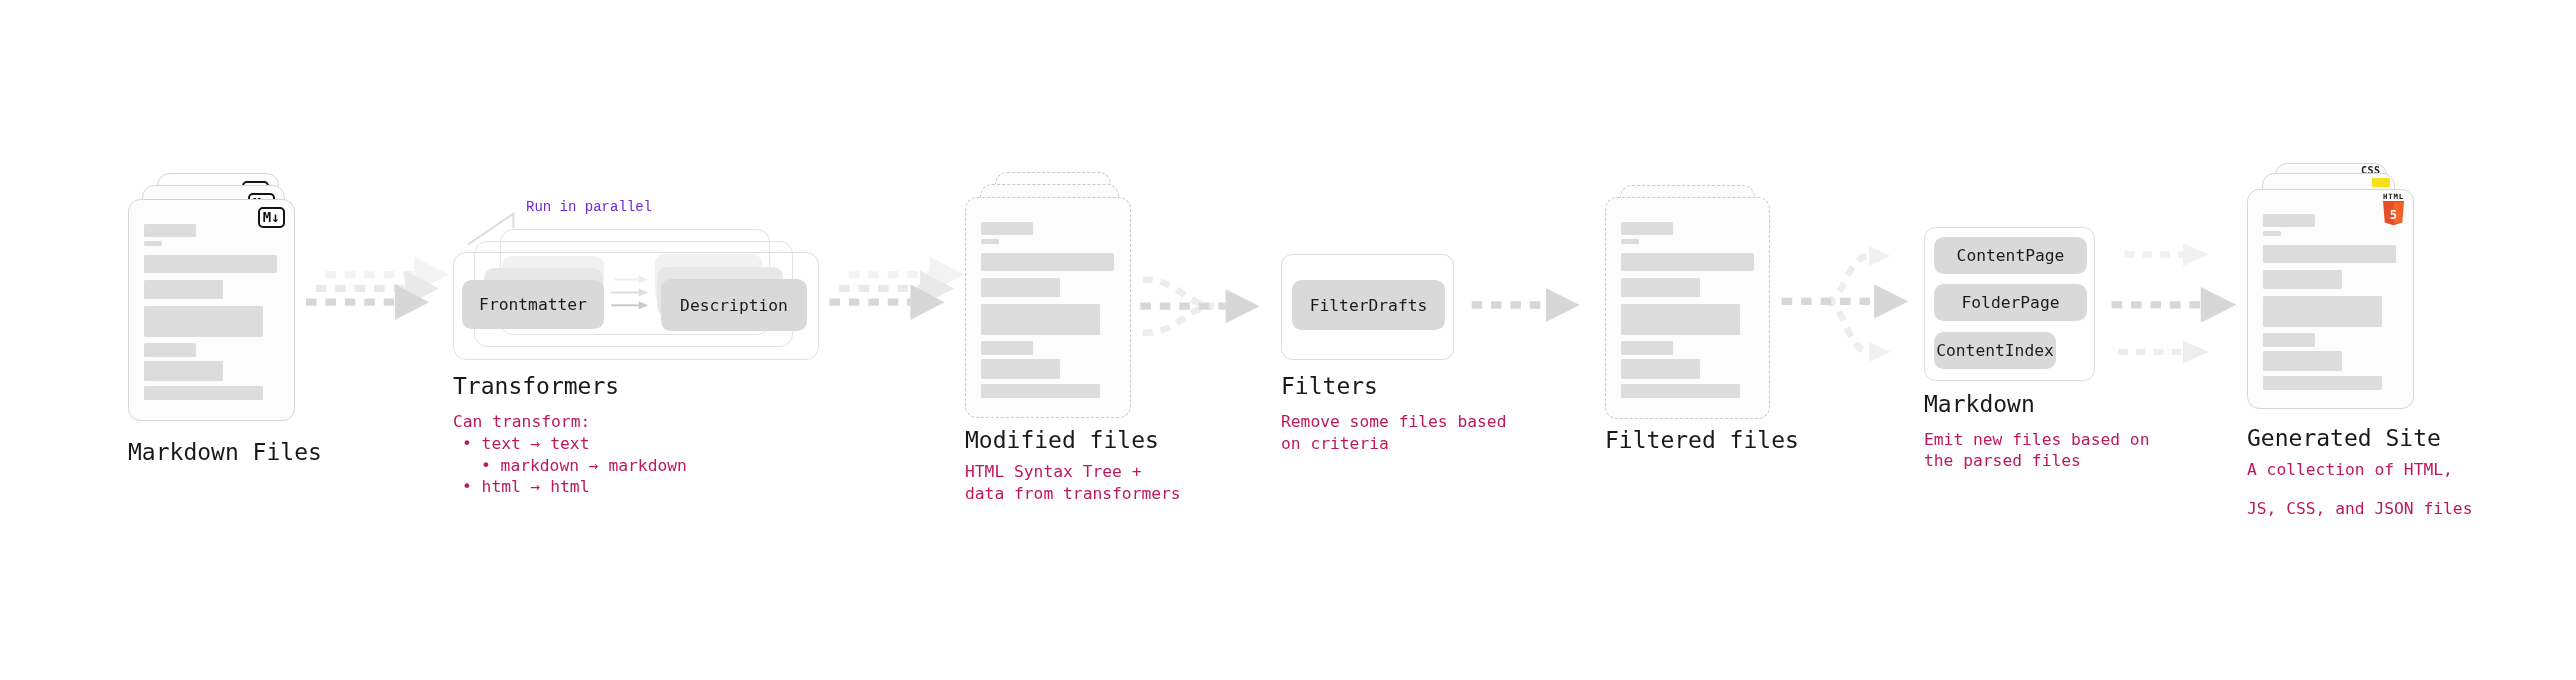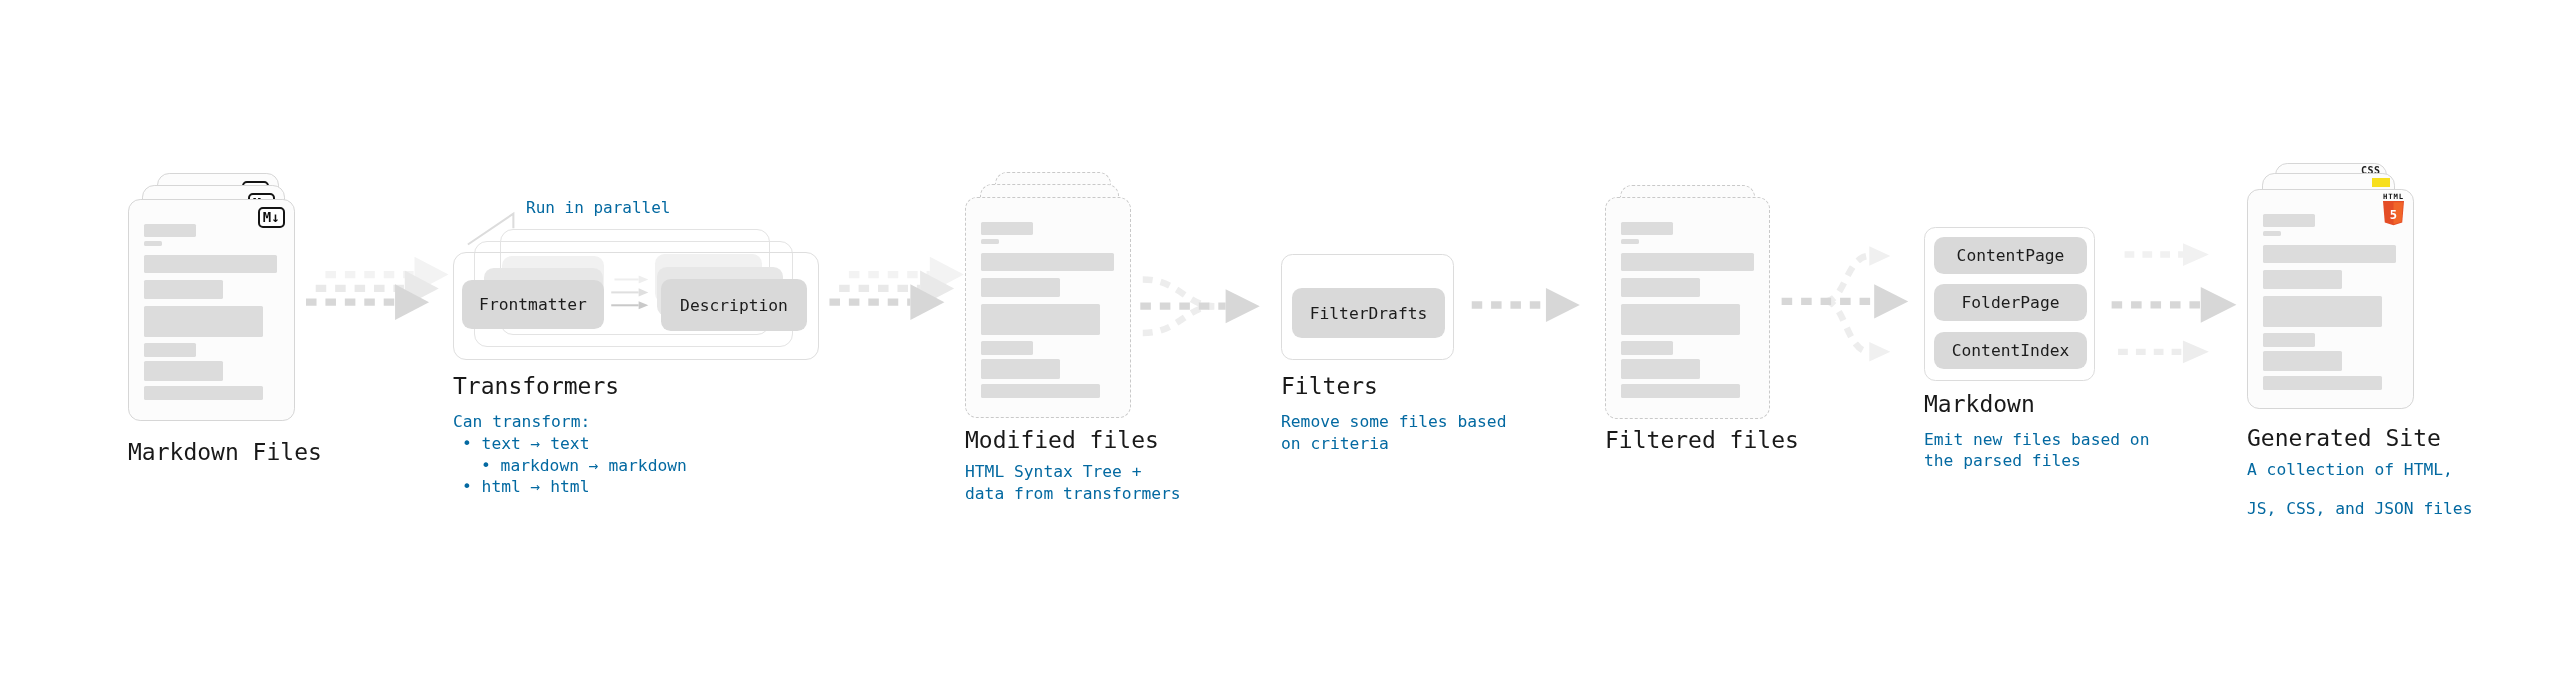--- a/index.html
+++ b/index.html
@@ -12,22 +12,22 @@
   .wbox{position:absolute;border:1.6px solid #dcdcdc;border-radius:11.4px;background:#ffffff;box-sizing:border-box;}
   .pill{position:absolute;background:#d9d9d9;border-radius:9.8px;display:flex;align-items:center;justify-content:center;
         font-size:16.3px;color:#1c1c1c;box-sizing:border-box;white-space:nowrap;}
   .pill.e1{background:#e7e7e7;}
   .pill.e2{background:#f1f1f1;}
   .bars{position:absolute;left:15.4px;top:24.4px;}
   .bar{background:#dcdcdc;border-radius:1.6px;}
   .md-badge{position:absolute;top:6.5px;right:9px;border:2.4px solid #141414;border-radius:4.9px;background:#ffffff;
             color:#111;font-weight:bold;font-size:14px;line-height:1;padding:1.6px 3.3px;}
   .t-title{position:absolute;font-size:23px;color:#191919;line-height:1;white-space:nowrap;}
-  .t-desc{position:absolute;font-size:16.3px;color:#0369a1;line-height:1;white-space:nowrap;}
-  .t-note{position:absolute;font-size:16px;color:#0369a1;line-height:1;white-space:nowrap;}
+  .t-desc{position:absolute;font-size:16.3px;color:#be185d;line-height:1;white-space:nowrap;}
+  .t-note{position:absolute;font-size:14px;color:#6d28d9;line-height:1;white-space:nowrap;font-family:Liberation Mono, monospace;}
   svg.arrow{position:absolute;overflow:visible;}
   .html5-logo{position:absolute;top:3.3px;right:9px;width:21px;text-align:center;}
   .html5-word{font-size:7.3px;font-weight:bold;letter-spacing:0.8px;color:#111;line-height:1;margin-bottom:0.8px;}
   .js-badge{position:absolute;top:4.1px;right:4.1px;width:18px;height:9px;background:var(--js-yellow,#f7df1e);}
   .css-badge{position:absolute;top:2.4px;right:5.7px;text-align:center;}
   .css-word{font-size:10px;font-weight:bold;color:#222;line-height:1;letter-spacing:0.4px;}
   .css-bar{width:16.3px;height:3.3px;background:var(--css-blue,#2965f1);margin-top:0.8px;}
 </style>
 </head>
 <body>
@@ -149,21 +149,21 @@
 
   <svg class="arrow" style="left:1136px;top:268px;" width="137" height="78" viewBox="0 0 168 96">
     <path d="M8,14 C52,14 62,47 96,47" stroke="#ededed" stroke-width="8" stroke-dasharray="12 10" fill="none"></path>
     <path d="M8,80 C52,80 62,47 96,47" stroke="#ededed" stroke-width="8" stroke-dasharray="12 10" fill="none"></path>
     <line x1="5" y1="47" x2="110" y2="47" stroke="#d7d7d7" stroke-width="9" stroke-dasharray="13 11"></line>
     <polygon points="110,26 110,68 152,47" fill="#d7d7d7"></polygon>
   </svg>
 
   <div>
     <div class="wbox" style="left:1281px;top:254px;width:173px;height:106px;"></div>
-    <div class="pill" style="left:1292px;top:288px;width:153px;height:50px;">FilterDrafts</div>
+    <div class="pill" style="left:1292px;top:280px;width:153px;height:50px;">FilterDrafts</div>
     <div class="t-title" style="left:1281px;top:375px;">Filters</div>
     <div class="t-desc" style="left:1281px;top:414px;">Remove some files based</div>
     <div class="t-desc" style="left:1281px;top:436px;">on criteria</div>
   </div>
 
   <svg class="arrow" style="left:1468px;top:280px;" width="122" height="50" viewBox="0 0 150 62">
     <line x1="4" y1="31" x2="96" y2="31" stroke="#d7d7d7" stroke-width="9" stroke-dasharray="13 11"></line>
     <polygon points="96,10 96,52 138,31" fill="#d7d7d7"></polygon>
   </svg>
 
@@ -190,21 +190,21 @@
     <path d="M56,78 C80,78 82,140 110,140" stroke="#ededed" stroke-width="8" stroke-dasharray="12 10" fill="none"></path>
     <polygon points="110,128 110,152 136,140" fill="#f0f0f0"></polygon>
     <line x1="2" y1="78" x2="116" y2="78" stroke="#d7d7d7" stroke-width="9" stroke-dasharray="13 11"></line>
     <polygon points="116,57 116,99 158,78" fill="#d7d7d7"></polygon>
   </svg>
 
   <div>
     <div class="wbox" style="left:1924px;top:227px;width:171px;height:154px;"></div>
     <div class="pill" style="left:1934px;top:237px;width:153px;height:37px;">ContentPage</div>
     <div class="pill" style="left:1934px;top:284px;width:153px;height:37px;">FolderPage</div>
-    <div class="pill" style="left:1934px;top:332px;width:153px;height:37px;">ContentIndex</div>
+    <div class="pill" style="left:1934px;top:332px;width:122px;height:37px;">ContentIndex</div>
     <div class="t-title" style="left:1924px;top:393px;">Markdown</div>
     <div class="t-desc" style="left:1924px;top:432px;">Emit new files based on</div>
     <div class="t-desc" style="left:1924px;top:453px;">the parsed files</div>
   </div>
 
   <svg class="arrow" style="left:2110px;top:234px;" width="154" height="132" viewBox="0 0 190 162">
     <line x1="18" y1="25" x2="90" y2="25" stroke="#f1f1f1" stroke-width="8" stroke-dasharray="12 10"></line>
     <polygon points="90,11 90,39 122,25" fill="#f1f1f1"></polygon>
     <line x1="2" y1="87" x2="112" y2="87" stroke="#d7d7d7" stroke-width="9" stroke-dasharray="13 11"></line>
     <polygon points="112,65 112,109 156,87" fill="#d7d7d7"></polygon>

